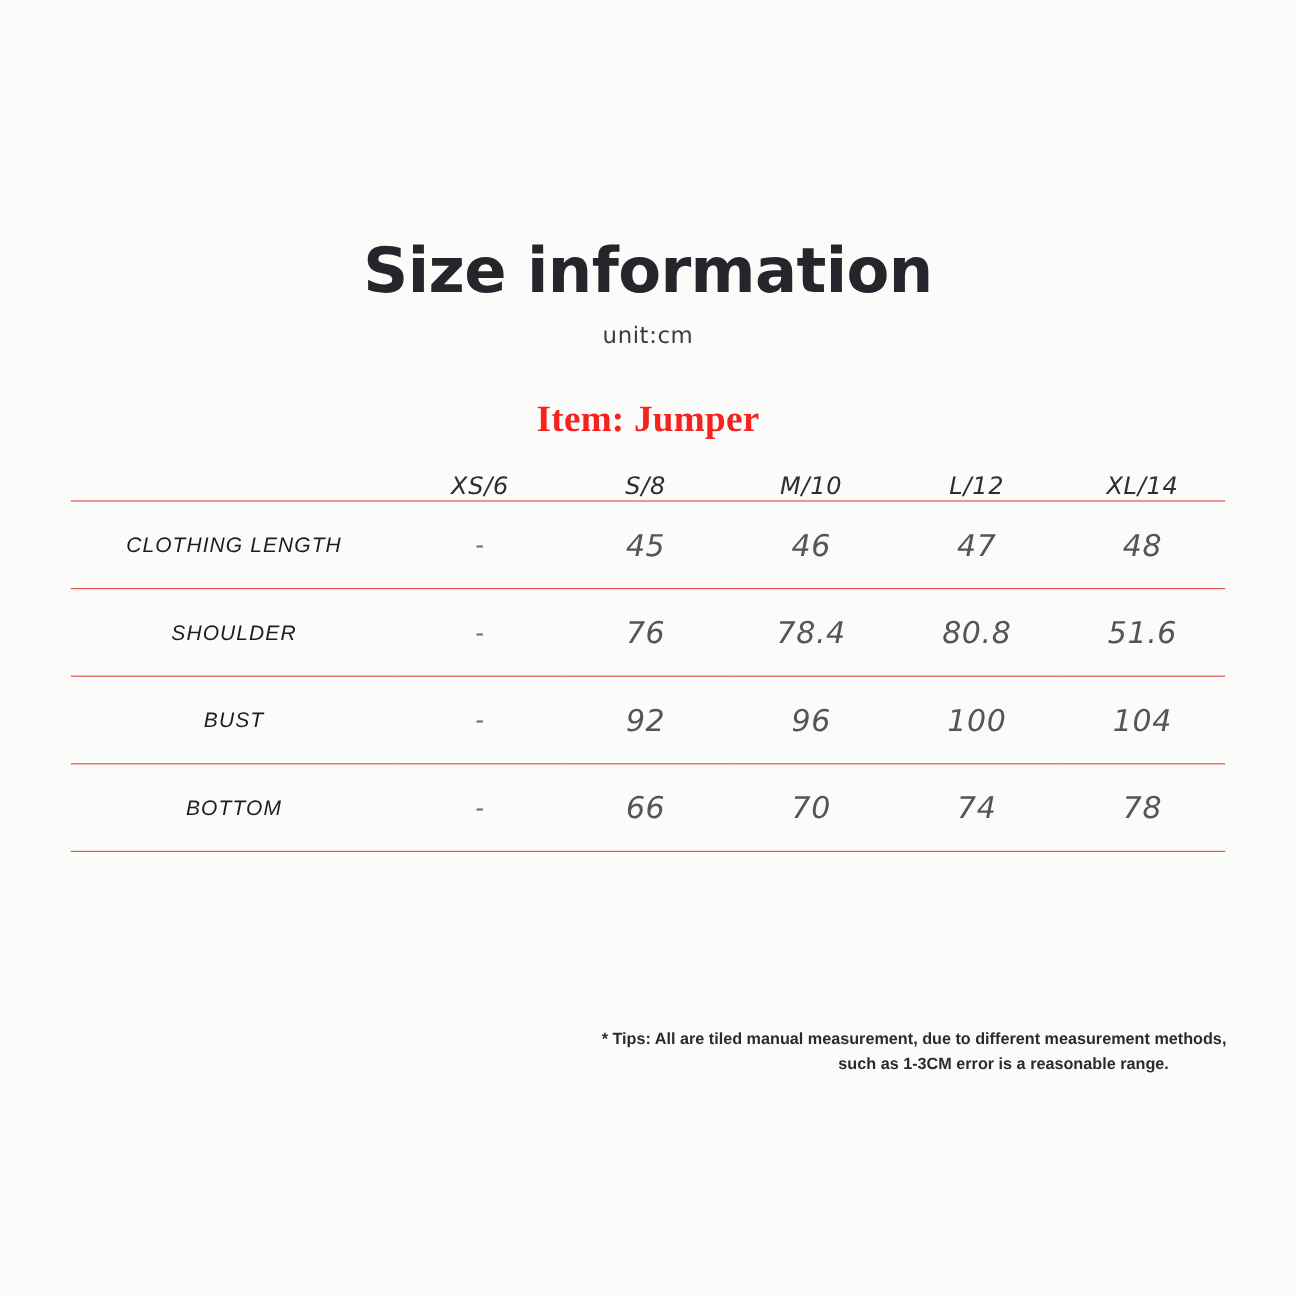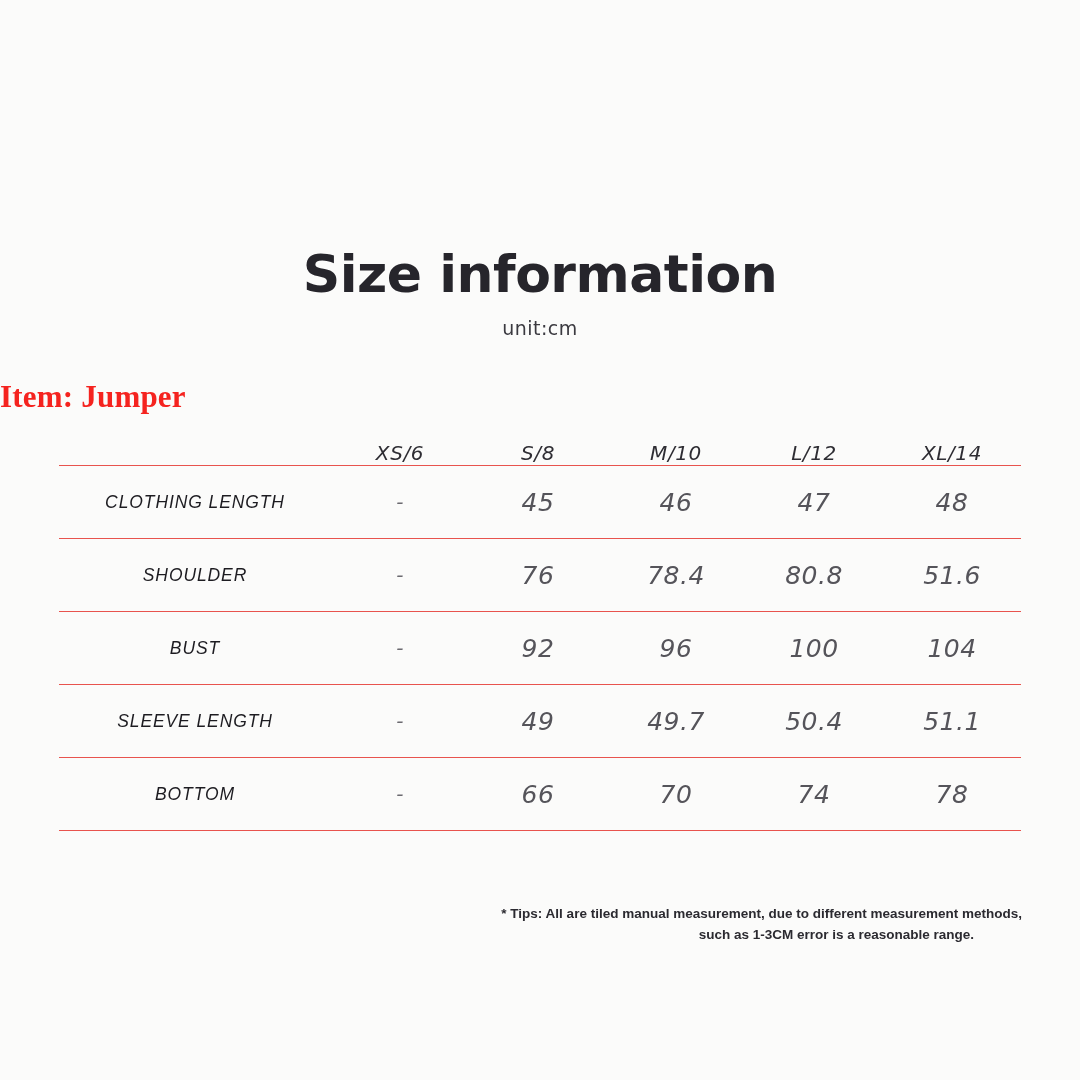--- a/index.html
+++ b/index.html
@@ -18,21 +18,20 @@
   .page {
     position: relative;
     width: 1080px;
     height: 1080px;
     box-sizing: border-box;
   }
 
   .header {
     text-align: center;
     padding-top: 198px;
-    margin-top: 48px;
   }
 
   .title {
     font-family: "DejaVu Sans", sans-serif;
     font-size: 52px;
     font-weight: 700;
     letter-spacing: -0.5px;
     color: #26252b;
     line-height: 1.1;
   }
@@ -41,20 +40,21 @@
     margin-top: 14px;
     font-family: "DejaVu Sans", sans-serif;
     font-size: 19px;
     color: #3b3a40;
     letter-spacing: 0.5px;
     text-align: center;
   }
 
   .item-line {
     margin-top: 40px;
+    text-align: center;
     font-family: "Liberation Serif", serif;
     font-size: 31px;
     font-weight: 700;
     color: #f5231f;
     letter-spacing: 0.2px;
   }
 
   table.size-table {
     margin: 26px auto 0 auto;
     border-collapse: collapse;
@@ -178,28 +178,20 @@
       </tr>
       <tr>
         <td class="rowlabel">BUST</td>
         <td class="value dash">-</td>
         <td class="value">92</td>
         <td class="value">96</td>
         <td class="value">100</td>
         <td class="value">104</td>
       </tr>
       <tr>
-        <td class="rowlabel">SLEEVE LENGTH</td>
-        <td class="value dash">-</td>
-        <td class="value">49</td>
-        <td class="value">49.7</td>
-        <td class="value">50.4</td>
-        <td class="value">51.1</td>
-      </tr>
-      <tr>
         <td class="rowlabel">BOTTOM</td>
         <td class="value dash">-</td>
         <td class="value">66</td>
         <td class="value">70</td>
         <td class="value">74</td>
         <td class="value">78</td>
       </tr>
     </tbody>
   </table>
 

